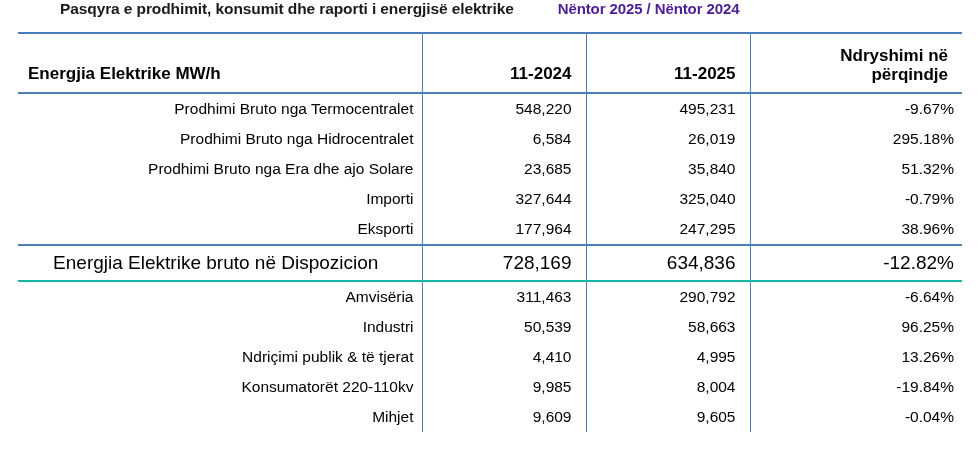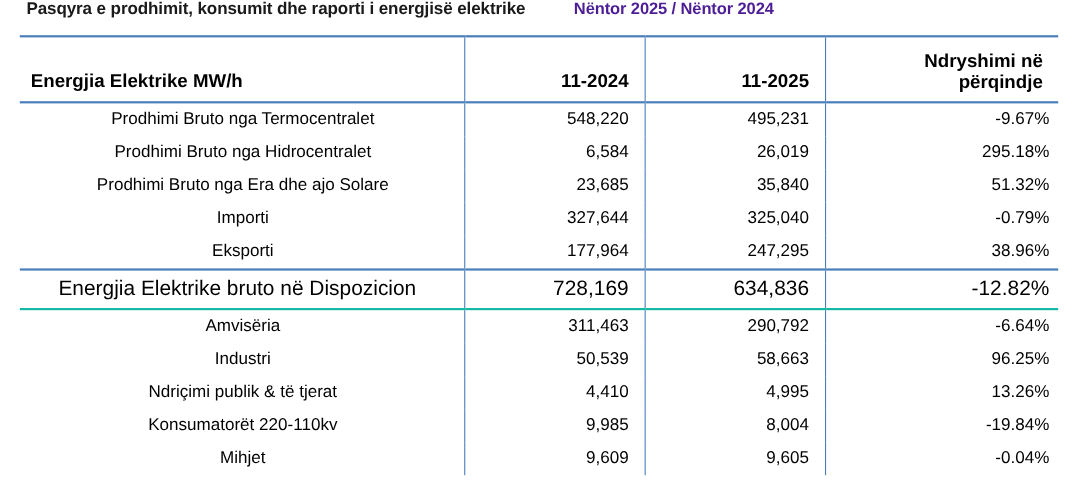--- a/index.html
+++ b/index.html
@@ -26,20 +26,21 @@
     display: flex;
     align-items: baseline;
     height: 32px;
     padding-left: 6px;
   }
   .caption-title {
     font-size: 15.5px;
     font-weight: bold;
     color: #1a1a1a;
     letter-spacing: -0.1px;
+    margin-left: 36px;
   }
   .caption-period {
     font-size: 15px;
     font-weight: bold;
     color: #4c1d95;
     margin-left: 44px;
     letter-spacing: -0.1px;
   }
   
   table.energy {
@@ -77,21 +78,21 @@
     line-height: 1.12;
   }
 
   tr.data td {
     font-size: 15.5px;
     padding: 2px 8px;
     height: 26px;
     vertical-align: middle;
   }
   tr.data td.label {
-    text-align: center;
+    text-align: right;
     padding-left: 10px;
     border-right: 1px solid #4a7ebb;
   }
   tr.data td.num {
     text-align: right;
     padding-right: 14px;
     border-right: 1px solid #4a7ebb;
   }
   tr.data td.num.last {
     border-right: none;

